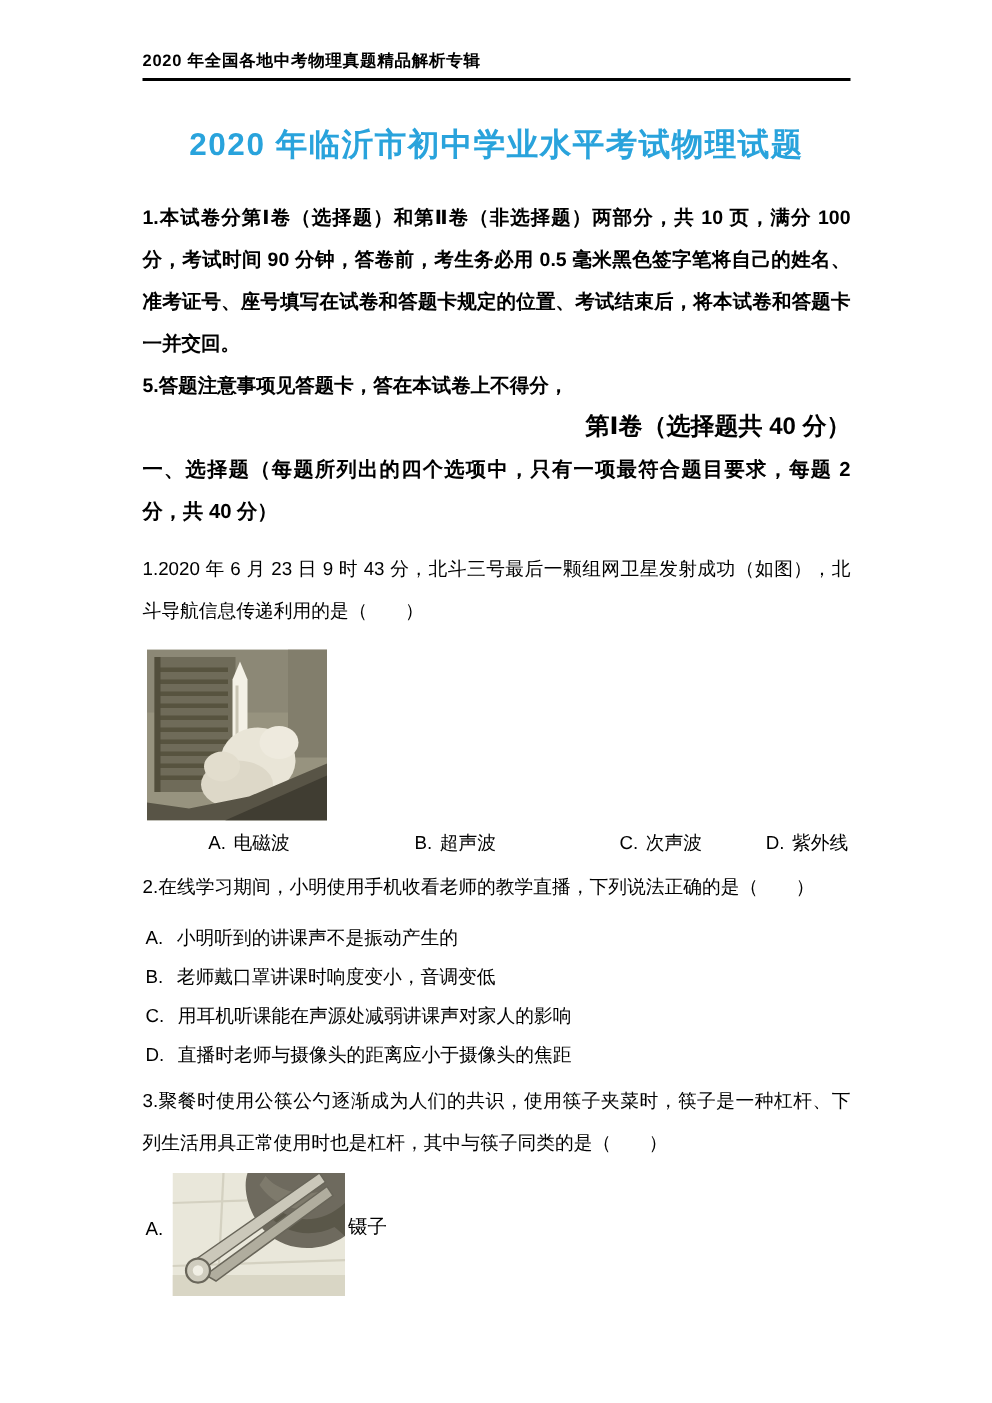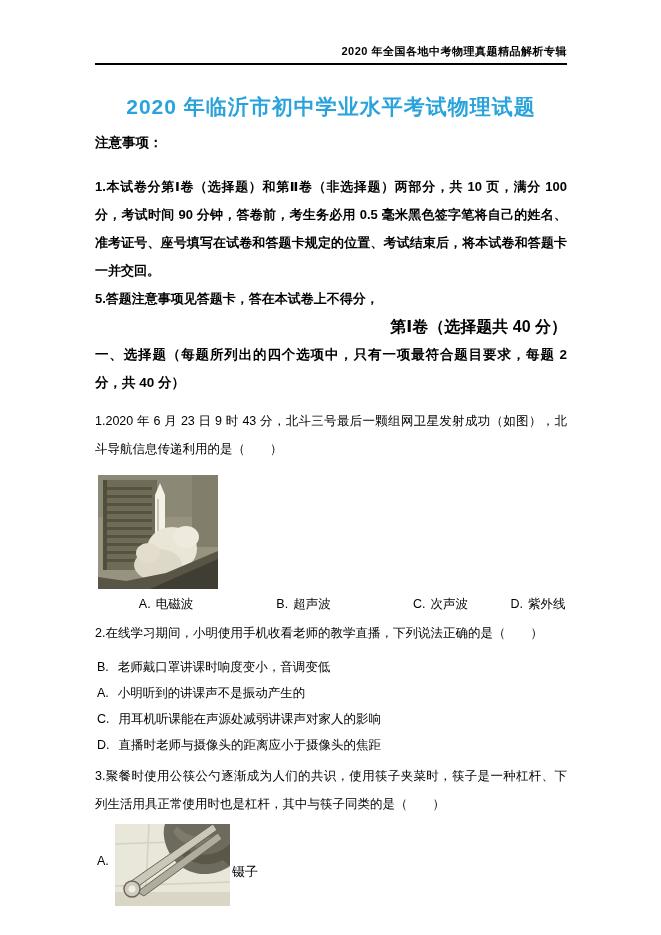--- a/index.html
+++ b/index.html
@@ -8,22 +8,22 @@
     width: 661px;
     height: 935px;
     background: #ffffff;
     overflow: hidden;
     font-family: "Liberation Sans", "DejaVu Sans", sans-serif;
     color: #000;
   }
   .content { margin-left: 95px; width: 472px; }
 
   .header-note {
-    padding-top: 44px;
-    text-align: right;
+    padding-top: 33px;
+    text-align: left;
     font-size: 11px;
     font-weight: bold;
     letter-spacing: 0.5px;
   }
   .divider { border-bottom: 2px solid #000; margin-top: 4px; }
 
   .doc-title {
     margin-top: 28px;
     text-align: center;
     font-size: 21px;
@@ -75,34 +75,33 @@
   }
   .opt-label { margin-right: 5px; }
 
   .opt-list { margin-top: 7px; margin-left: 2px; }
   .opt-line { font-size: 12.5px; line-height: 26px; }
   .opt-line .opt-label { margin-right: 9px; }
 
   .q3-figure { position: relative; height: 122px; margin-top: 6px; }
   .q3-a-label { position: absolute; left: 2px; top: 30px; font-size: 12.5px; }
   .q3-photo { position: absolute; left: 20px; top: 0; }
-  .q3-caption { position: absolute; left: 137px; top: 39px; font-size: 13px; }
+  .q3-caption { position: absolute; left: 137px; top: 27px; font-size: 13px; }
 </style>
 </head>
 <body>
 
 <div class="page">
   <div class="content">
 
     <div class="header-note">2020 年全国各地中考物理真题精品解析专辑</div>
     <div class="divider"></div>
 
     <div class="doc-title" style="color: rgb(41, 163, 220);">2020 年临沂市初中学业水平考试物理试题</div>
 
-    <div class="notice-heading">注意事项：</div>
     <div class="para-bold">1.本试卷分第Ⅰ卷（选择题）和第Ⅱ卷（非选择题）两部分，共 10 页，满分 100 分，考试时间 90 分钟，答卷前，考生务必用 0.5 毫米黑色签字笔将自己的姓名、准考证号、座号填写在试卷和答题卡规定的位置、考试结束后，将本试卷和答题卡一并交回。</div>
     <div class="para-bold" style="margin-top:0;">5.答题注意事项见答题卡，答在本试卷上不得分，</div>
 
     <div class="center-heading">第Ⅰ卷（选择题共 40 分）</div>
     <div class="sub-heading">一、选择题（每题所列出的四个选项中，只有一项最符合题目要求，每题 2 分，共 40 分）</div>
 
     <div class="para q-stem">1.2020 年 6 月 23 日 9 时 43 分，北斗三号最后一颗组网卫星发射成功（如图），北斗导航信息传递利用的是（　　）</div>
 
     <svg class="q-photo" width="120" height="114" viewBox="0 0 120 114" aria-hidden="true">
       <rect width="120" height="114" fill="#97937f"></rect>
@@ -138,22 +137,22 @@
 
     <div class="opt-row">
       <div><span class="opt-label">A.</span><span>电磁波</span></div>
       <div><span class="opt-label">B.</span><span>超声波</span></div>
       <div><span class="opt-label">C.</span><span>次声波</span></div>
       <div><span class="opt-label">D.</span><span>紫外线</span></div>
     </div>
 
     <div class="para q-stem" style="margin-top:6px;">2.在线学习期间，小明使用手机收看老师的教学直播，下列说法正确的是（　　）</div>
     <div class="opt-list">
+      <div class="opt-line"><span class="opt-label">A.</span><span>小明听到的讲课声不是振动产生的</span></div>
       <div class="opt-line"><span class="opt-label">B.</span><span>老师戴口罩讲课时响度变小，音调变低</span></div>
-      <div class="opt-line"><span class="opt-label">A.</span><span>小明听到的讲课声不是振动产生的</span></div>
       <div class="opt-line"><span class="opt-label">C.</span><span>用耳机听课能在声源处减弱讲课声对家人的影响</span></div>
       <div class="opt-line"><span class="opt-label">D.</span><span>直播时老师与摄像头的距离应小于摄像头的焦距</span></div>
     </div>
 
     <div class="para q-stem" style="margin-top:4px;">3.聚餐时使用公筷公勺逐渐成为人们的共识，使用筷子夹菜时，筷子是一种杠杆、下列生活用具正常使用时也是杠杆，其中与筷子同类的是（　　）</div>
 
     <div class="q3-figure">
       <span class="q3-a-label">A.</span>
 
       <svg class="q3-photo" width="115" height="82" viewBox="0 0 115 82" aria-hidden="true">

